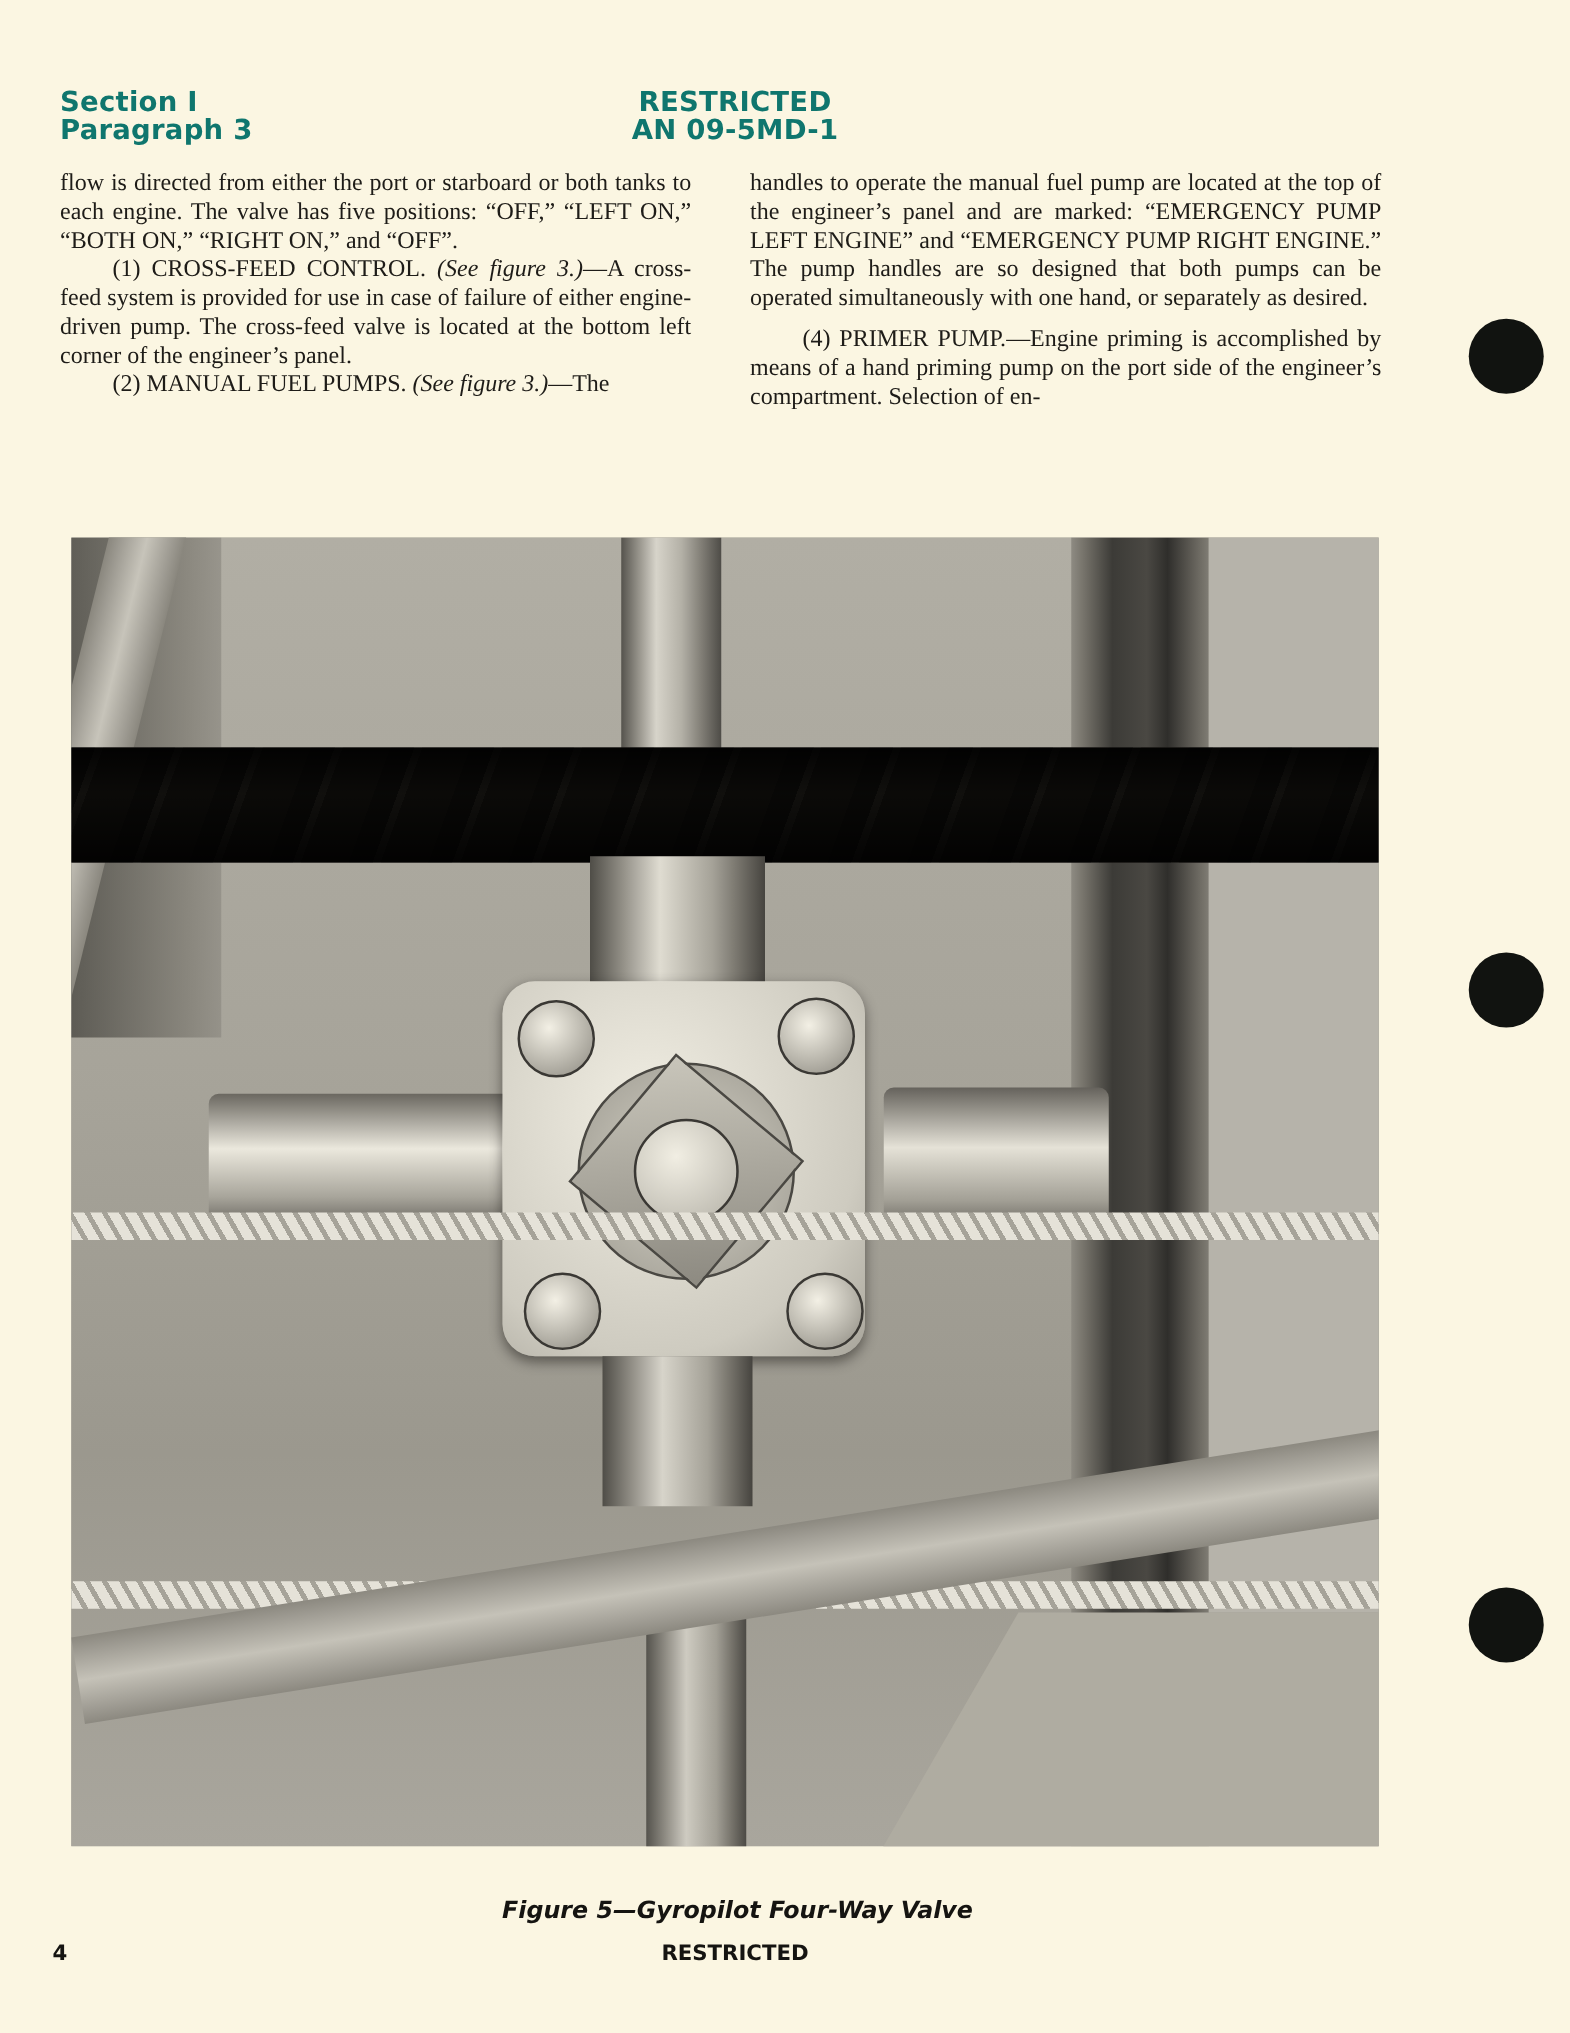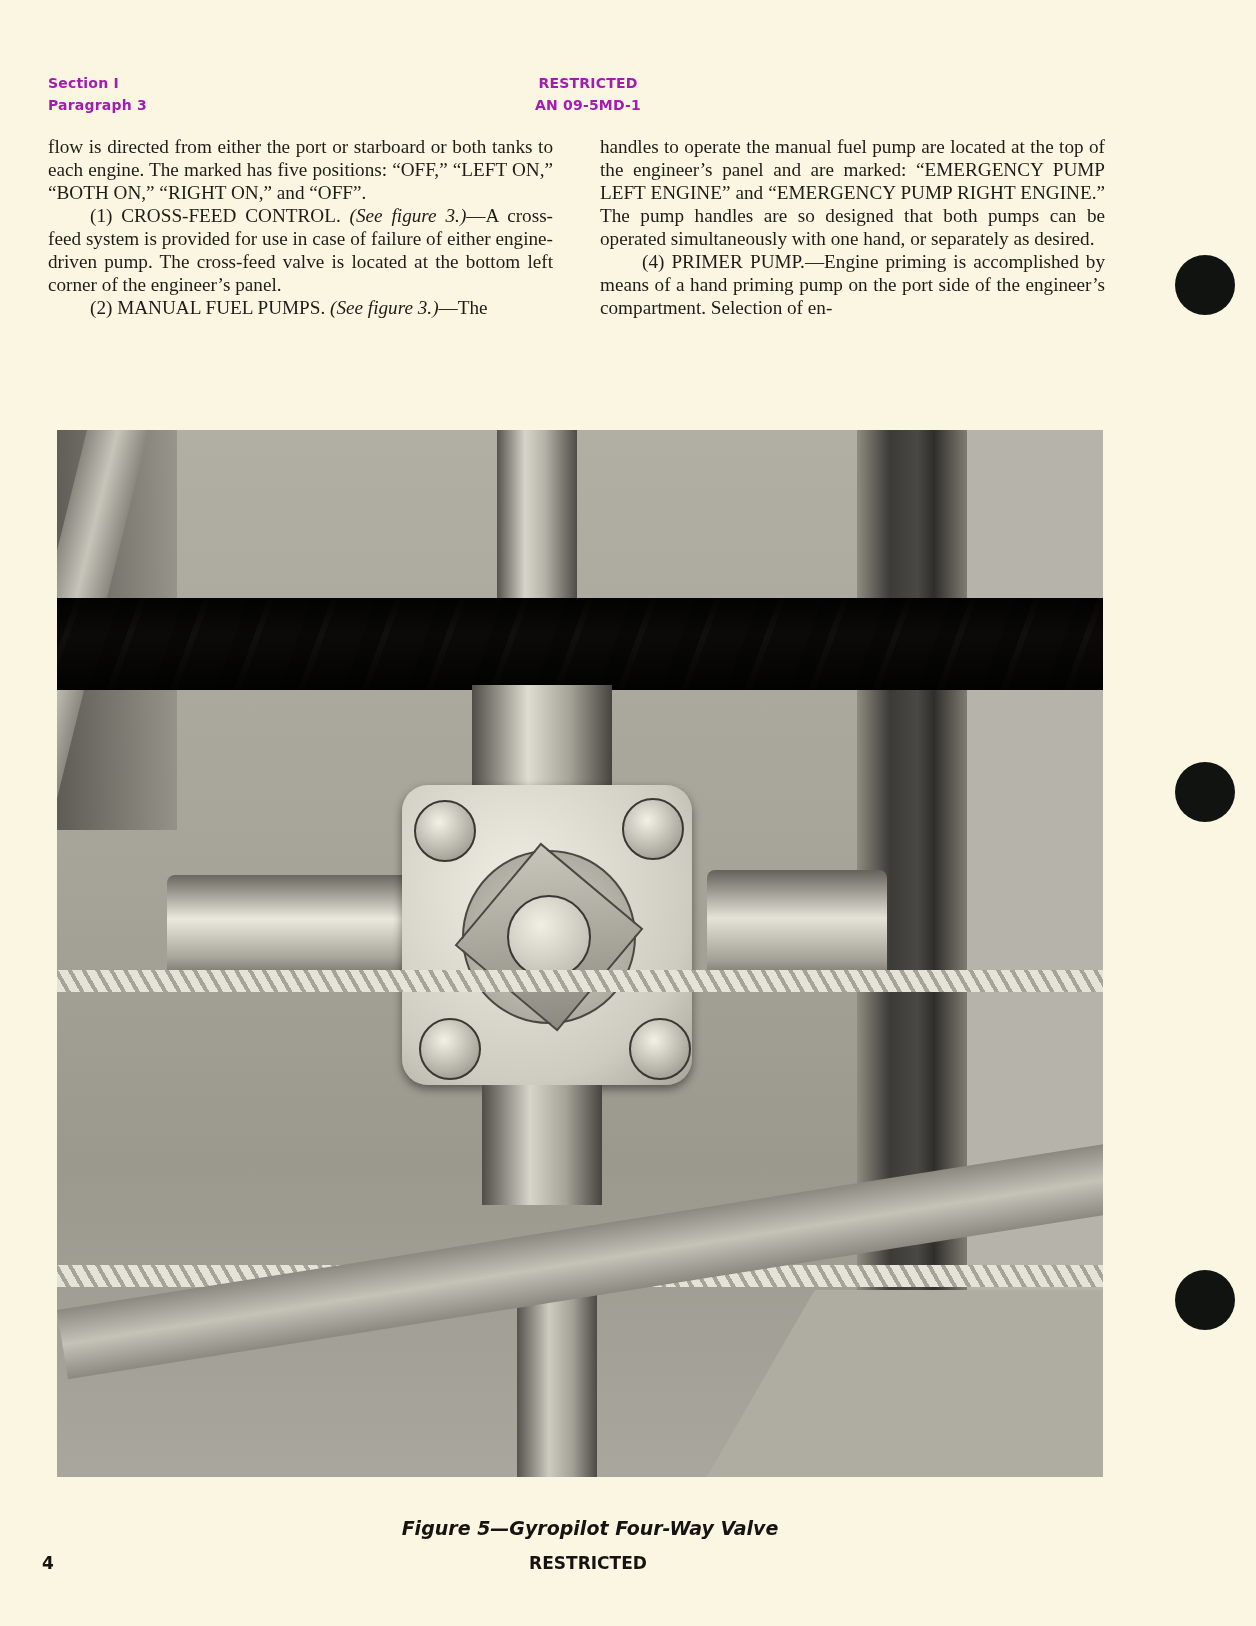--- a/index.html
+++ b/index.html
@@ -4,35 +4,35 @@
   <style>
     html, body { margin: 0; padding: 0; }
     body {
       width: 1256px; height: 1626px; position: relative; overflow: hidden;
       background: #fbf6e2;
       color: #1c1a16;
     }
     .hdr {
       position: absolute; top: 72px;
       font-family: "DejaVu Sans", sans-serif; font-weight: bold;
-      font-size: 14px; line-height: 22px; color: #a21caf;
+      font-size: 22px; line-height: 22px; color: #0f766e;
       letter-spacing: 0.2px;
     }
     .hdr-left { left: 48px; }
     .hdr-center { left: 488px; width: 200px; text-align: center; }
     .col {
       position: absolute; top: 135px; width: 505px;
       font-family: "Liberation Serif", serif; font-size: 19.2px; line-height: 23px;
       text-align: justify; color: #1e1c18;
     }
     .col-left { left: 48px; }
     .col-right { left: 600px; }
     .col p { margin: 0; }
     .col .indent { text-indent: 42px; }
-    .col .gap { }
+    .col .gap { margin-top: 10px; }
     .col em { font-style: italic; }
     .hole {
       position: absolute; width: 60px; height: 60px; border-radius: 50%;
       background: #111310; left: 1175px;
     }
     
     .photo {
       position: absolute; left: 57px; top: 430px; width: 1046px; height: 1047px;
       overflow: hidden; background: #a9a59a;
       filter: grayscale(0.15);
@@ -58,21 +58,21 @@
 <div class="hdr hdr-left">
   <div>Section I</div>
   <div>Paragraph 3</div>
 </div>
 <div class="hdr hdr-center">
   <div>RESTRICTED</div>
   <div>AN 09-5MD-1</div>
 </div>
 
 <div class="col col-left">
-  <p>flow is directed from either the port or starboard or both tanks to each engine. The marked has five positions: “OFF,” “LEFT ON,” “BOTH ON,” “RIGHT ON,” and “OFF”.</p>
+  <p>flow is directed from either the port or starboard or both tanks to each engine. The valve has five positions: “OFF,” “LEFT ON,” “BOTH ON,” “RIGHT ON,” and “OFF”.</p>
   <p class="indent"><span>(1) CROSS-FEED CONTROL.</span> <em>(See figure 3.)</em><span>—A cross-feed system is provided for use in case of failure of either engine-driven pump. The cross-feed valve is located at the bottom left corner of the engineer’s panel.</span></p>
   <p class="indent"><span>(2) MANUAL FUEL PUMPS.</span> <em>(See figure 3.)</em><span>—The</span></p>
 </div>
 
 <div class="col col-right">
   <p>handles to operate the manual fuel pump are located at the top of the engineer’s panel and are marked: “EMERGENCY PUMP LEFT ENGINE” and “EMERGENCY PUMP RIGHT ENGINE.” The pump handles are so designed that both pumps can be operated simultaneously with one hand, or separately as desired.</p>
   <p class="indent gap"><span>(4) PRIMER PUMP.</span><span>—Engine priming is accomplished by means of a hand priming pump on the port side of the engineer’s compartment. Selection of en-</span></p>
 </div>
 
 <div class="hole" style="top:255px"></div>

